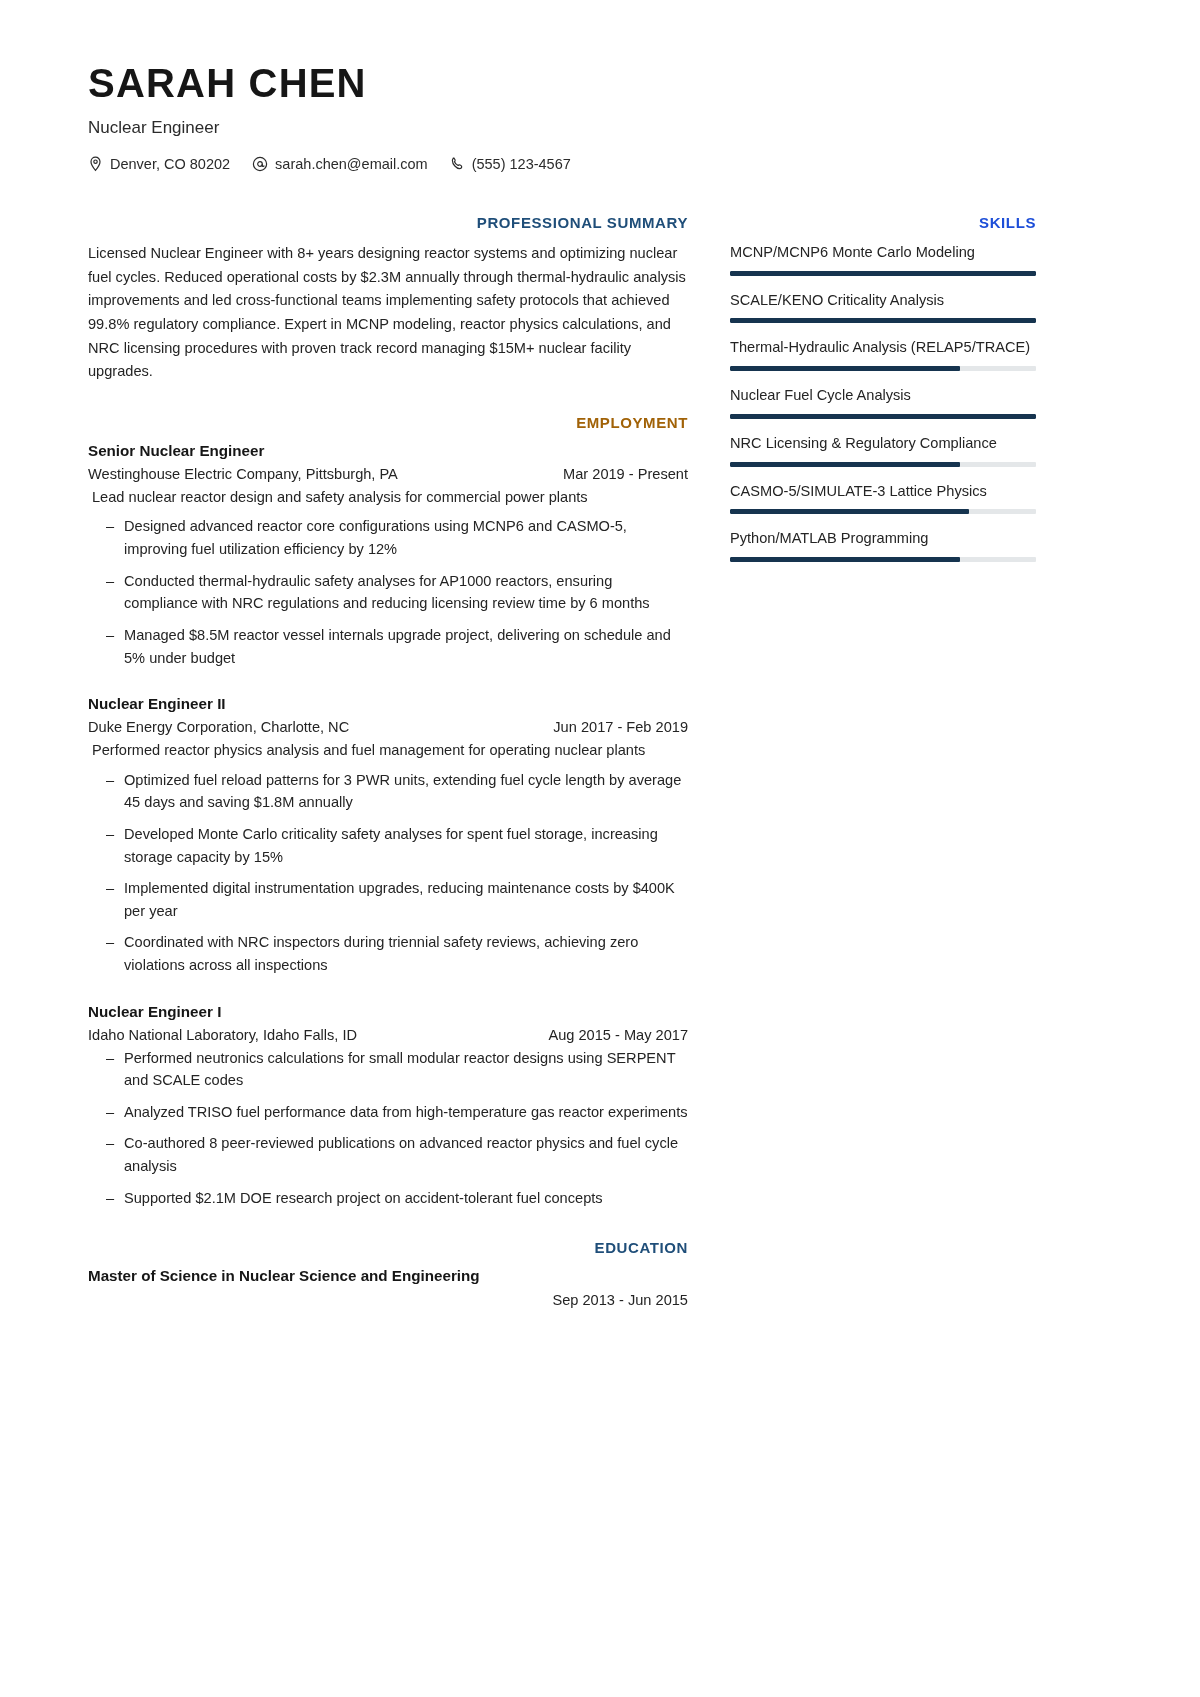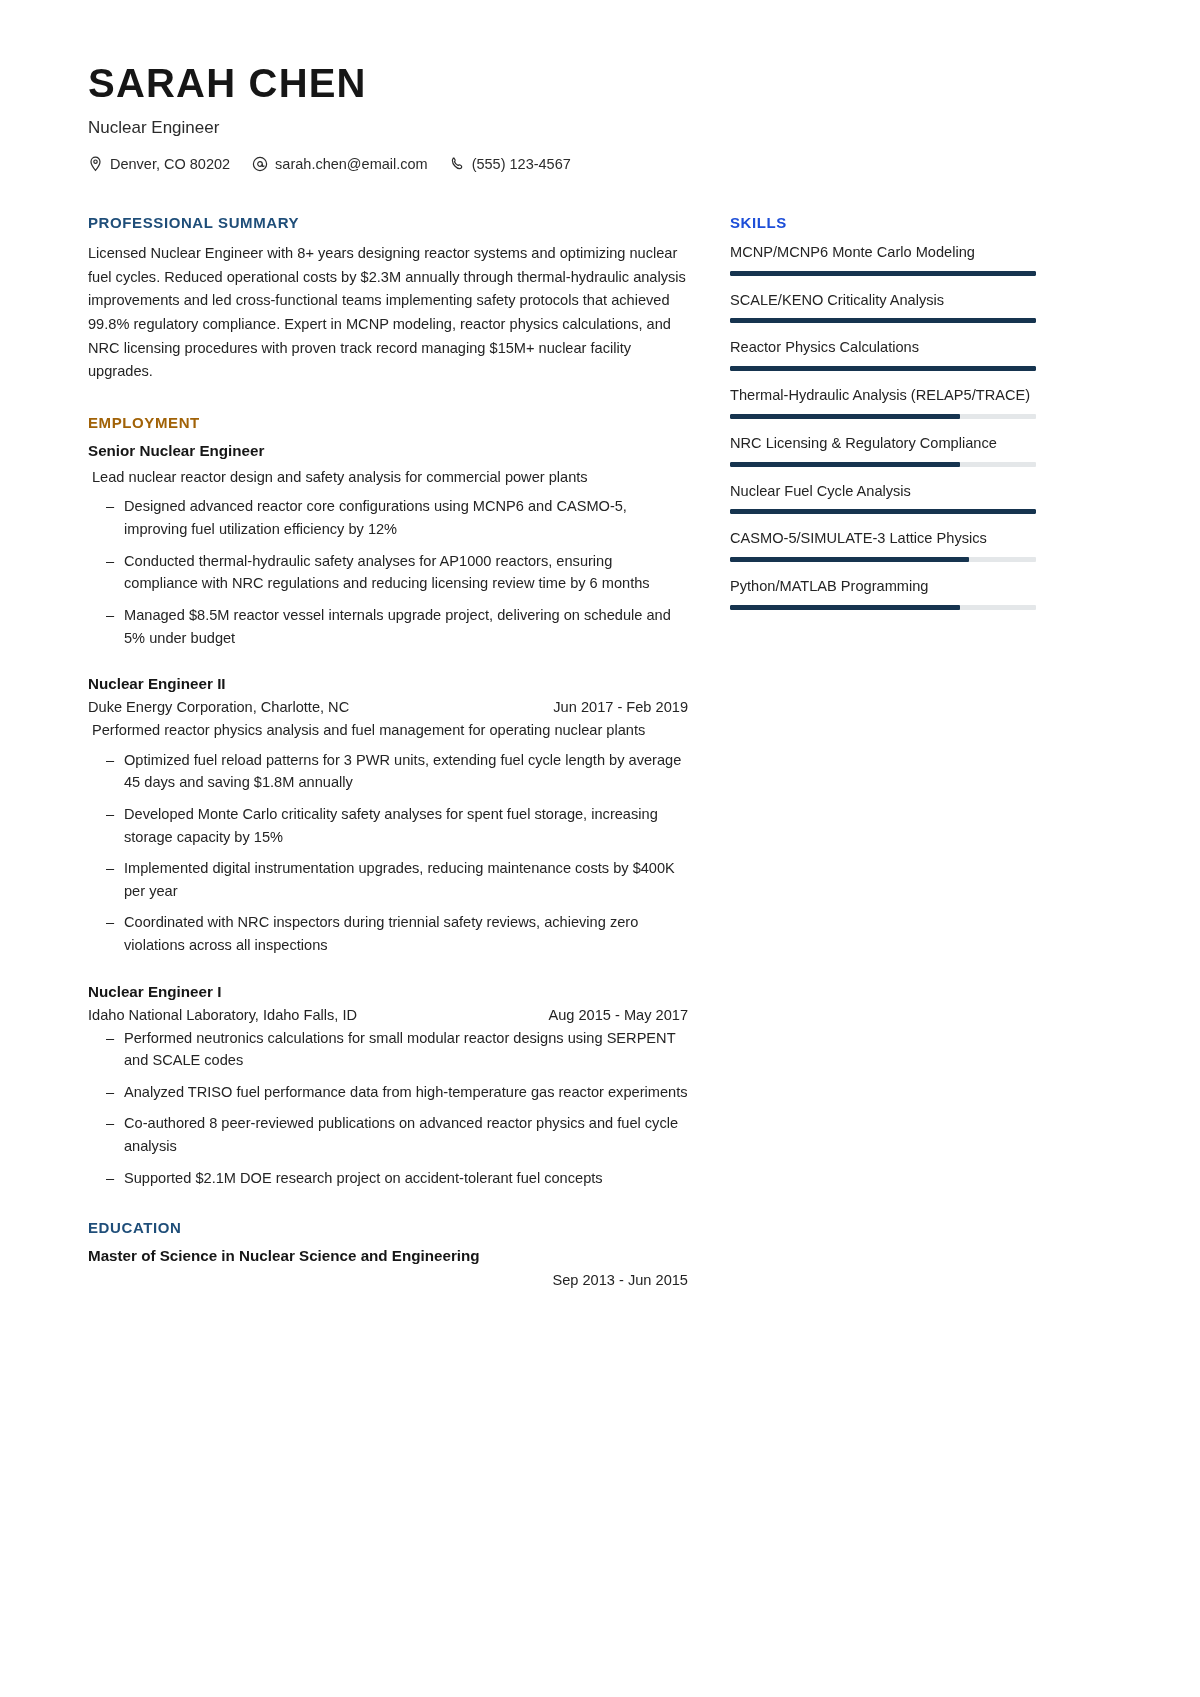--- a/index.html
+++ b/index.html
@@ -58,20 +58,21 @@
   .col-left { width: 600px; flex: 0 0 600px; }
   .col-right { width: 306px; flex: 0 0 306px; }
 
   .section { margin-bottom: 30px; }
   .section-title {
     font-size: 15px;
     font-weight: bold;
     color: #1f4e79;
     letter-spacing: 0.6px;
     margin: 0 0 11px 0;
+    text-align: right;
   }
   .summary-text {
     font-size: 14.6px;
     line-height: 1.62;
     color: #242424;
     margin: 0;
   }
 
   
   .job { margin-bottom: 26px; }
@@ -210,20 +211,24 @@
       <div class="section">
         <div class="section-title" style="color: rgb(31, 78, 121);">PROFESSIONAL SUMMARY</div>
         <p class="summary-text">Licensed Nuclear Engineer with 8+ years designing reactor systems and optimizing nuclear fuel cycles. Reduced operational costs by $2.3M annually through thermal-hydraulic analysis improvements and led cross-functional teams implementing safety protocols that achieved 99.8% regulatory compliance. Expert in MCNP modeling, reactor physics calculations, and NRC licensing procedures with proven track record managing $15M+ nuclear facility upgrades.</p>
       </div>
 
       <div class="section">
         <div class="section-title" style="color: #a16207;">EMPLOYMENT</div>
 
         <div class="job">
           <div class="job-role">Senior Nuclear Engineer</div>
+          <div class="job-meta">
+            <span class="job-company">Westinghouse Electric Company, Pittsburgh, PA</span>
+            <span class="job-dates">Mar 2019 - Present</span>
+          </div>
           <p class="job-desc">Lead nuclear reactor design and safety analysis for commercial power plants</p>
           <ul class="bullets">
             <li>Designed advanced reactor core configurations using MCNP6 and CASMO-5, improving fuel utilization efficiency by 12%</li>
             <li>Conducted thermal-hydraulic safety analyses for AP1000 reactors, ensuring compliance with NRC regulations and reducing licensing review time by 6 months</li>
             <li>Managed $8.5M reactor vessel internals upgrade project, delivering on schedule and 5% under budget</li>
           </ul>
         </div>
 
         <div class="job">
           <div class="job-role">Nuclear Engineer II</div>
@@ -279,45 +284,39 @@
           </div>
         </div>
 
         <div class="skill">
           <div class="skill-name">SCALE/KENO Criticality Analysis</div>
           <div class="skill-bar" style="background: rgb(228, 231, 233);">
             <div class="skill-bar-fill" style="width: 100%; background: rgb(22, 52, 79);"></div>
           </div>
         </div>
 
-        <div class="skill">
-          <div class="skill-name">Reactor Physics Calculations</div>
+
+        <div class="skill">
+          <div class="skill-name">Thermal-Hydraulic Analysis (RELAP5/TRACE)</div>
+          <div class="skill-bar" style="background: rgb(228, 231, 233);">
+            <div class="skill-bar-fill" style="width: 75%; background: rgb(22, 52, 79);"></div>
+          </div>
+        </div>
+
+        <div class="skill">
+          <div class="skill-name">Nuclear Fuel Cycle Analysis</div>
           <div class="skill-bar" style="background: rgb(228, 231, 233);">
             <div class="skill-bar-fill" style="width: 100%; background: rgb(22, 52, 79);"></div>
           </div>
         </div>
 
         <div class="skill">
-          <div class="skill-name">Thermal-Hydraulic Analysis (RELAP5/TRACE)</div>
+          <div class="skill-name">NRC Licensing &amp; Regulatory Compliance</div>
           <div class="skill-bar" style="background: rgb(228, 231, 233);">
             <div class="skill-bar-fill" style="width: 75%; background: rgb(22, 52, 79);"></div>
-          </div>
-        </div>
-
-        <div class="skill">
-          <div class="skill-name">NRC Licensing &amp; Regulatory Compliance</div>
-          <div class="skill-bar" style="background: rgb(228, 231, 233);">
-            <div class="skill-bar-fill" style="width: 75%; background: rgb(22, 52, 79);"></div>
-          </div>
-        </div>
-
-        <div class="skill">
-          <div class="skill-name">Nuclear Fuel Cycle Analysis</div>
-          <div class="skill-bar" style="background: rgb(228, 231, 233);">
-            <div class="skill-bar-fill" style="width: 100%; background: rgb(22, 52, 79);"></div>
           </div>
         </div>
 
         <div class="skill">
           <div class="skill-name">CASMO-5/SIMULATE-3 Lattice Physics</div>
           <div class="skill-bar" style="background: rgb(228, 231, 233);">
             <div class="skill-bar-fill" style="width: 78%; background: rgb(22, 52, 79);"></div>
           </div>
         </div>
 

